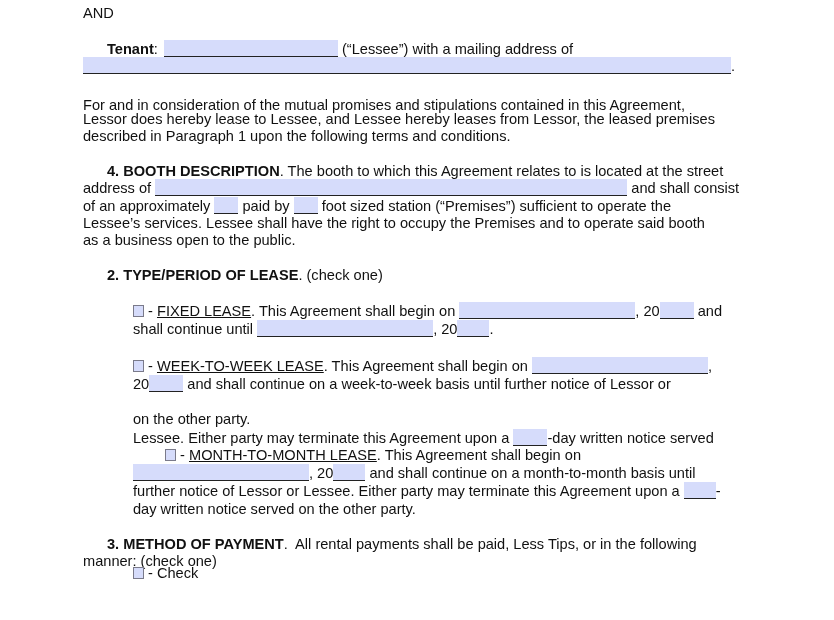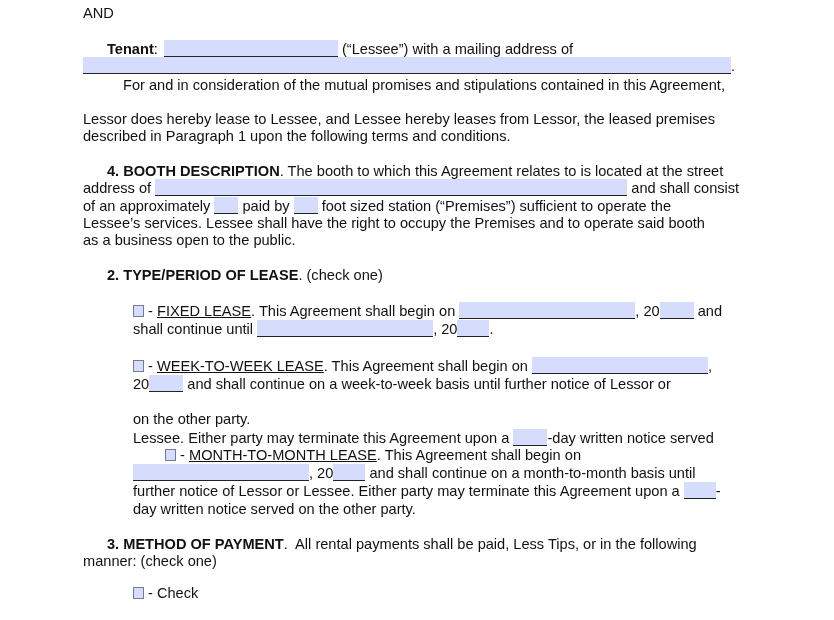--- a/index.html
+++ b/index.html
@@ -20,21 +20,21 @@
 
 <div class="abs" style="left:83px;top:40px;">
   <span class="b">Tenant</span><span>:</span>
   <span class="field" style="width:174px;margin-left:2px;"></span>
   <span>(“Lessee”) with a mailing address of</span>
 </div>
 <div class="abs" style="left:83px;top:57px;">
   <span class="field" style="width:648px;"></span><span>.</span>
 </div>
 
-<div class="abs" style="left:83px;top:76px;margin-left:40px;">For and in consideration of the mutual promises and stipulations contained in this Agreement,</div>
+<div class="abs" style="left:83px;top:96px;">For and in consideration of the mutual promises and stipulations contained in this Agreement,</div>
 <div class="abs" style="left:83px;top:110px;">Lessor does hereby lease to Lessee, and Lessee hereby leases from Lessor, the leased premises</div>
 <div class="abs" style="left:83px;top:127px;">described in Paragraph 1 upon the following terms and conditions.</div>
 
 <div class="abs" style="left:83px;top:162px;">
   <span class="b">4. BOOTH DESCRIPTION</span><span>. The booth to which this Agreement relates to is located at the street</span>
 </div>
 <div class="abs" style="left:83px;top:179px;text-align:center;">
   <span>address of</span>
   <span class="field" style="width:472px;"></span>
   <span>and shall consist</span>
@@ -87,15 +87,15 @@
 <div class="abs" style="left:133px;top:482px;">
   <span>further notice of Lessor or Lessee. Either party may terminate this Agreement upon a</span>
   <span class="field" style="width:32px;"></span><span>-</span>
 </div>
 <div class="abs" style="left:133px;top:500px;">day written notice served on the other party.</div>
 
 <div class="abs" style="left:83px;top:535px;">
   <span class="b">3. METHOD OF PAYMENT</span><span style="white-space:pre">.  All rental payments shall be paid, Less Tips, or in the following</span>
 </div>
 <div class="abs" style="left:83px;top:552px;">manner: (check one)</div>
-<div class="abs" style="left:133px;top:584px;text-align:right;">
+<div class="abs" style="left:133px;top:564px;text-align:right;">
   <span class="cb"></span><span style="white-space:pre"> - Check</span>
 </div>
 
 </body></html>

